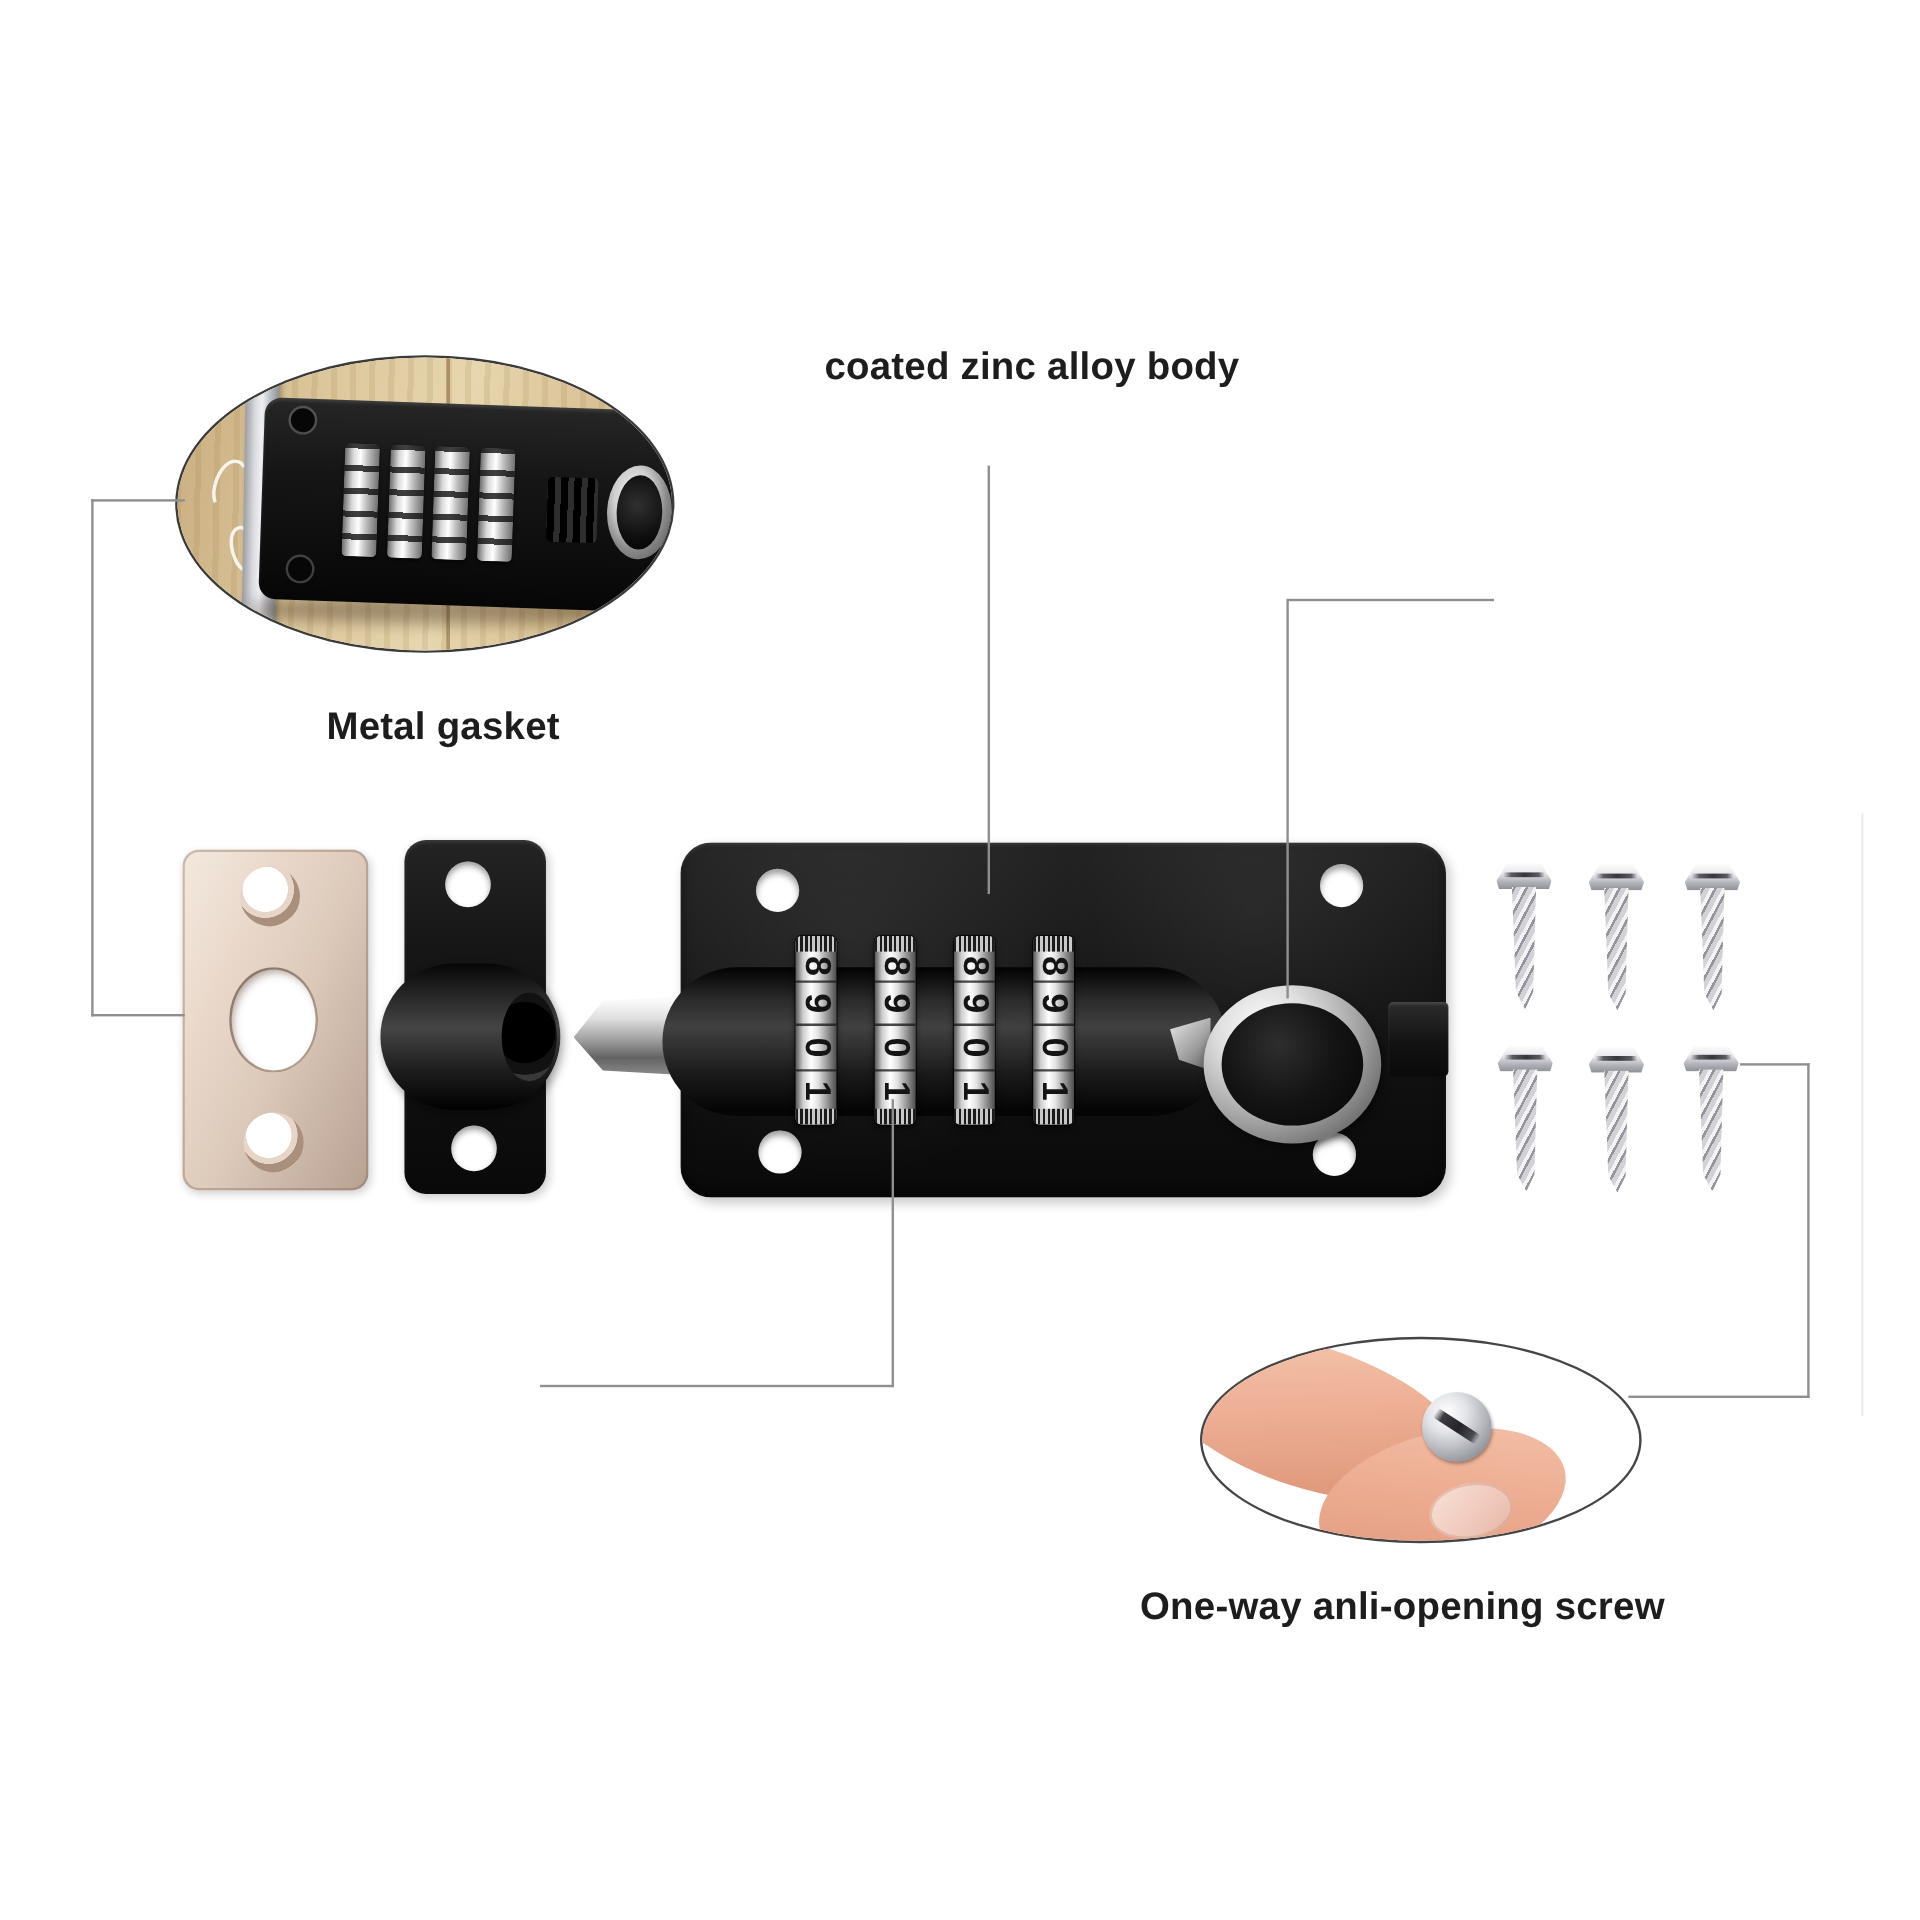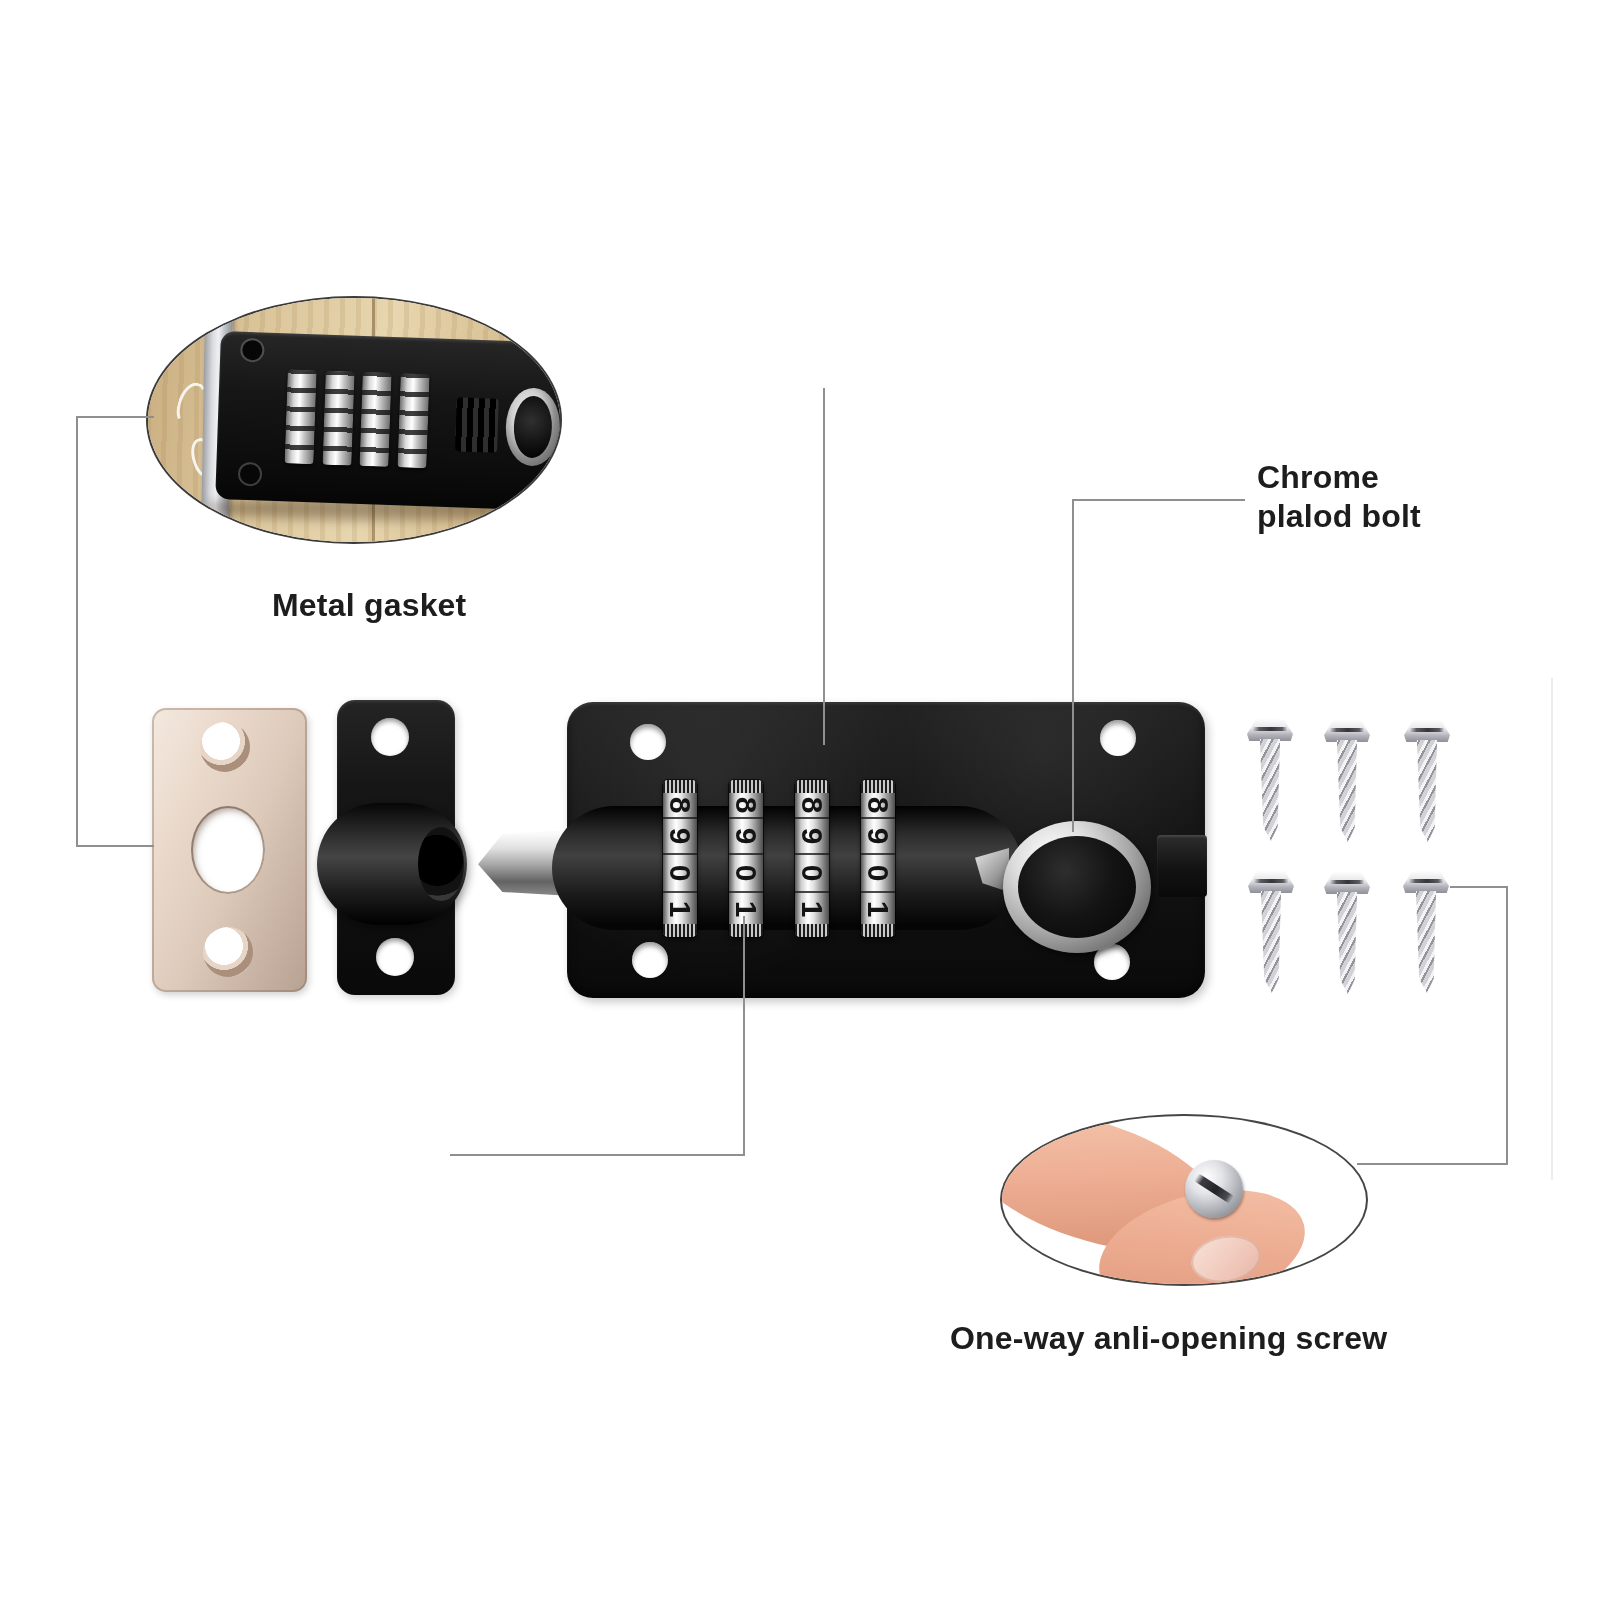--- a/index.html
+++ b/index.html
@@ -158,24 +158,21 @@
       <div class="ins-dial" style="left:143px;"></div>
       <div class="ins-dial" style="left:181px;"></div>
       <div class="ins-vents"></div>
       <div class="ins-knob">
         <div class="ins-knob-face"></div>
       </div>
     </div>
   </div>
 
   <div class="lbl" style="left:687px; top:286px;">
-  </div>
-  <div class="lbl" style="left:1257px; top:458px;">
-    <div>Chrome</div>
-    <div>plalod bolt</div>
+    <div>coated zinc alloy body</div>
   </div>
   <div class="lbl" style="left:272px; top:586px;">Metal gasket</div>
   <div class="lbl" style="left:164px; top:1116px;">
   </div>
   <div class="lbl" style="left:950px; top:1319px;">One-way anli-opening screw</div>
 
   <div class="line" style="left:823px; top:388px; width:2px; height:357px;"></div>
   <div class="line" style="left:1073px; top:499px; width:172px; height:2px;"></div>
   <div class="line" style="left:1072px; top:499px; width:2px; height:333px;"></div>
   <div class="line" style="left:76px; top:416px; width:78px; height:2px;"></div>

